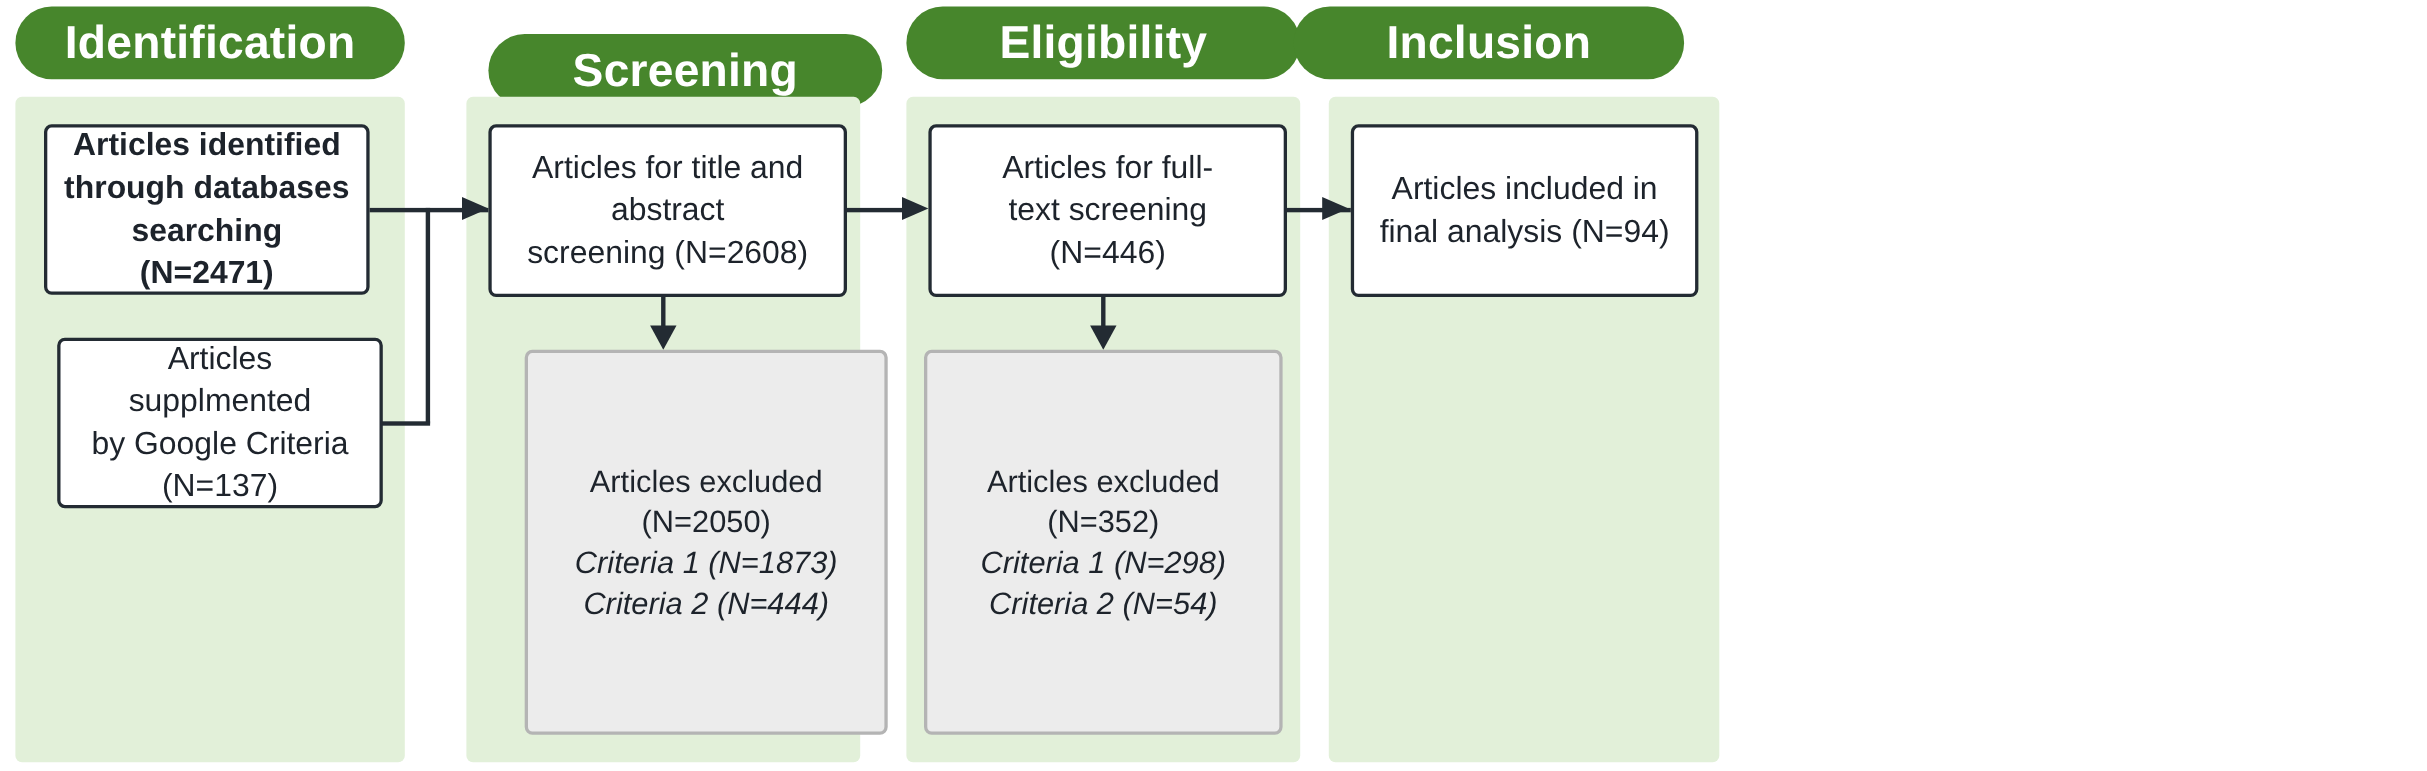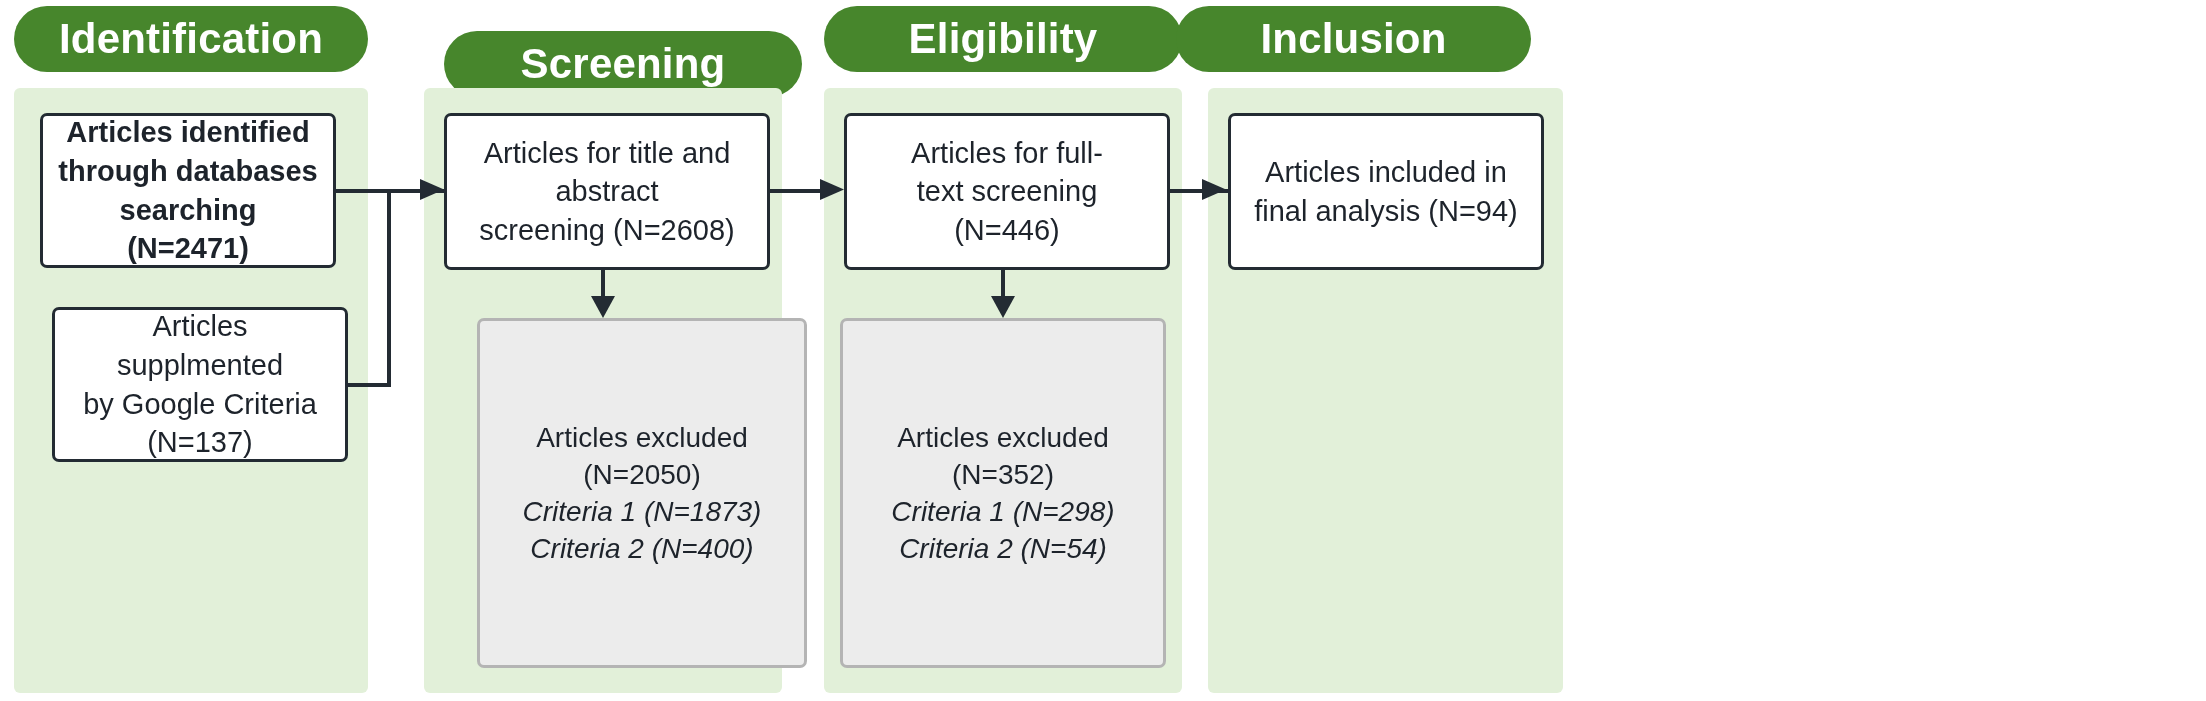--- a/index.html
+++ b/index.html
@@ -140,21 +140,21 @@
       <span class="ln">abstract</span>
       <span class="ln">screening (N=2608)</span>
     </span>
   </div>
 
   <div class="box grey" style="left:440px;top:318px;width:330px;height:350px;margin-left:37px;">
     <span class="lines">
       <span class="ln">Articles excluded</span>
       <span class="ln">(N=2050)</span>
       <span class="ln it">Criteria 1 (N=1873)</span>
-      <span class="ln it">Criteria 2 (N=400)</span>
+      <span class="ln it">Criteria 2 (N=444)</span>
     </span>
   </div>
 
   <div class="box white" style="left:844px;top:113px;width:326px;height:157px;">
     <span class="lines">
       <span class="ln">Articles for full-</span>
       <span class="ln">text screening (N=446)</span>
     </span>
   </div>
 

